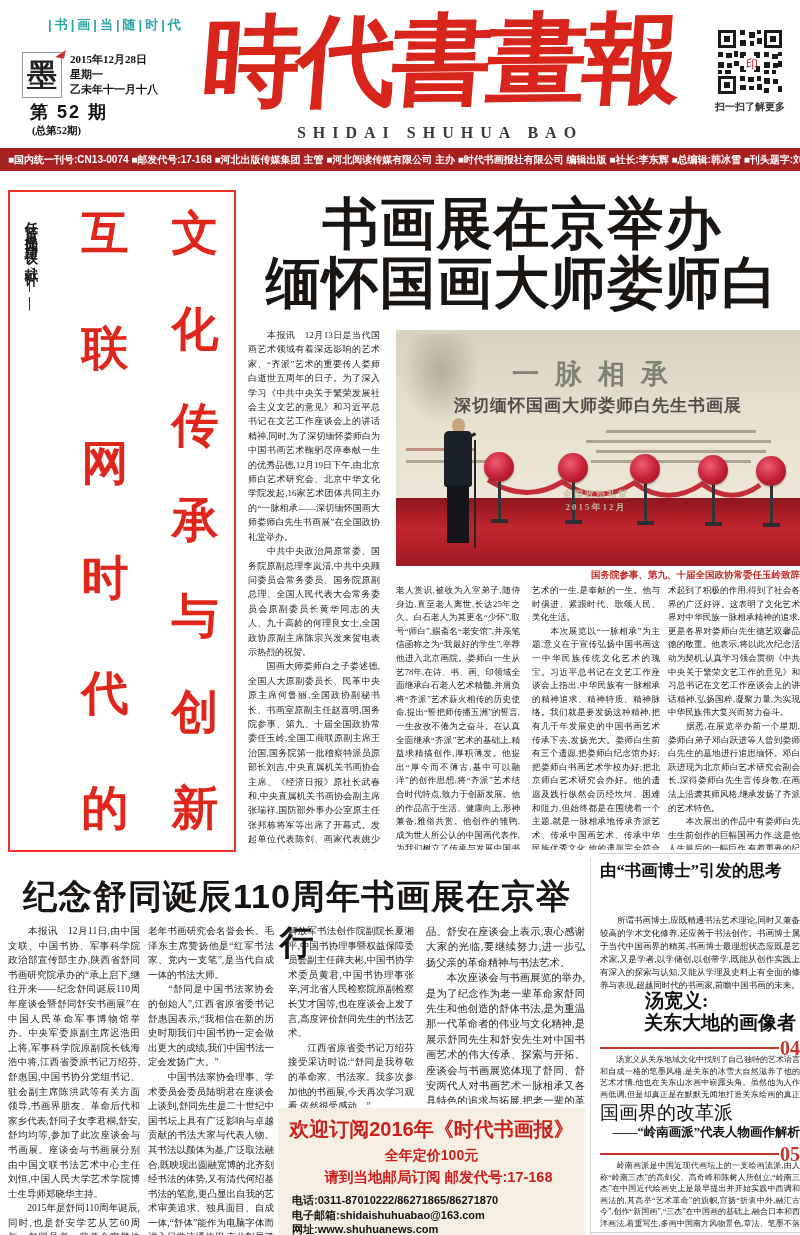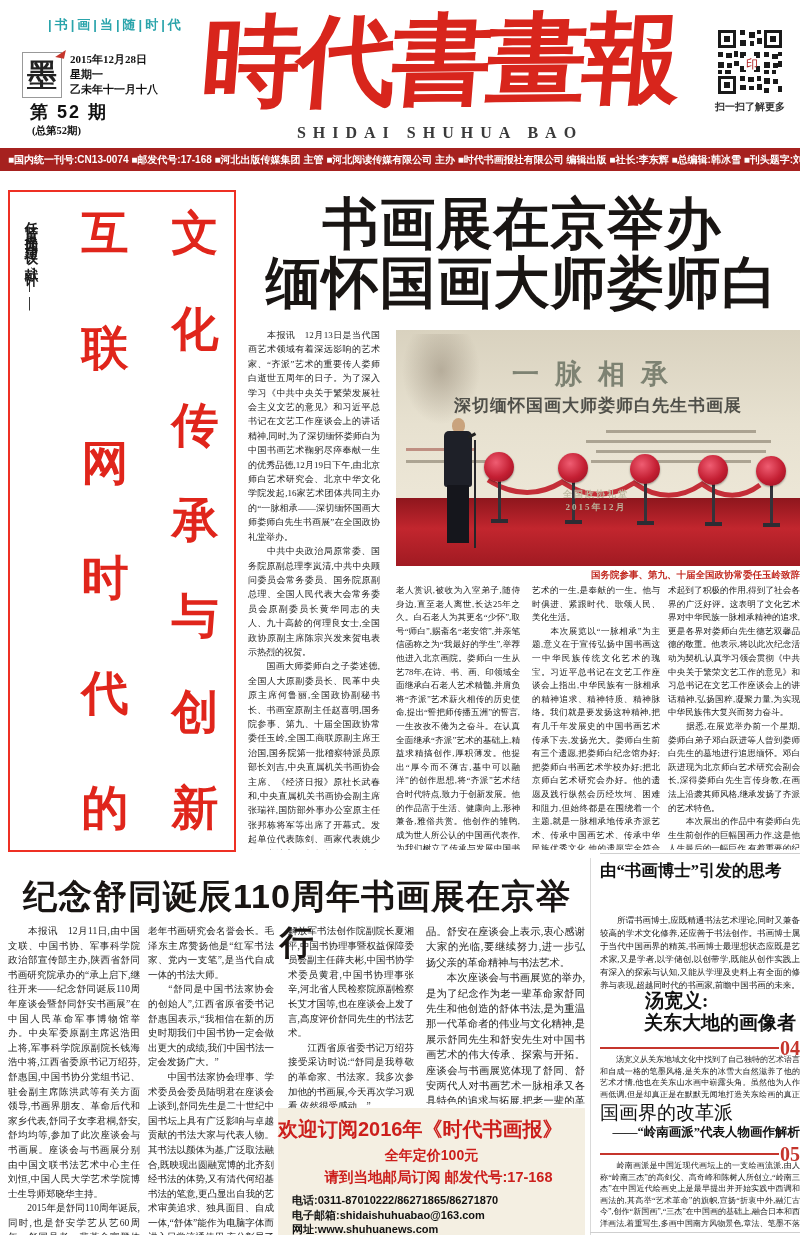--- a/index.html
+++ b/index.html
@@ -73,21 +73,21 @@
   .head2{left:8px;top:874px;width:578px;text-align:center;color:#191513;font-weight:900;font-size:34px;letter-spacing:1px;}
   .a2{font-size:9.5px;line-height:14.6px;}
   .a2A{left:8px;top:924px;width:132px;height:311px;}
   .a2B{left:148px;top:924px;width:126px;height:311px;}
   .a2C{left:288px;top:924px;width:126px;height:311px;}
   .a2D{left:426px;top:924px;width:159px;height:180px;font-size:10.3px;line-height:15.4px;}
 
   
   .subbox{left:278px;top:1108px;width:307px;height:127px;background:#f4efe2;z-index:6;
           box-sizing:border-box;padding-top:8px;}
-  .sub-title{color:#cc1f1c;font-weight:900;font-size:20px;}
+  .sub-title{text-align:center;color:#cc1f1c;font-weight:900;font-size:20px;}
   .sub-price{text-align:center;color:#cc1f1c;font-weight:bold;font-size:14px;margin-top:4px;}
   .sub-order{text-align:center;color:#cc1f1c;font-weight:900;font-size:14.5px;margin-top:3px;padding-left:14px;}
   .sub-contact{margin:6px 0 0 14px;color:#111;font-size:11px;line-height:14.5px;font-weight:bold;}
 
   
   .sb-title1{left:600px;top:860px;width:200px;font-size:16.5px;font-weight:900;color:#111;}
   .rulerow{display:flex;align-items:center;width:200px;left:600px;}
   .rule{flex:1;height:2px;background:#c5352c;}
   .pageno{color:#c5352c;font-size:20px;font-weight:bold;margin-left:1px;line-height:20px;}
   .sb-p{left:600px;width:200px;font-size:8.5px;line-height:13px;color:#222;text-align:justify;overflow:hidden;white-space:pre-wrap;}

